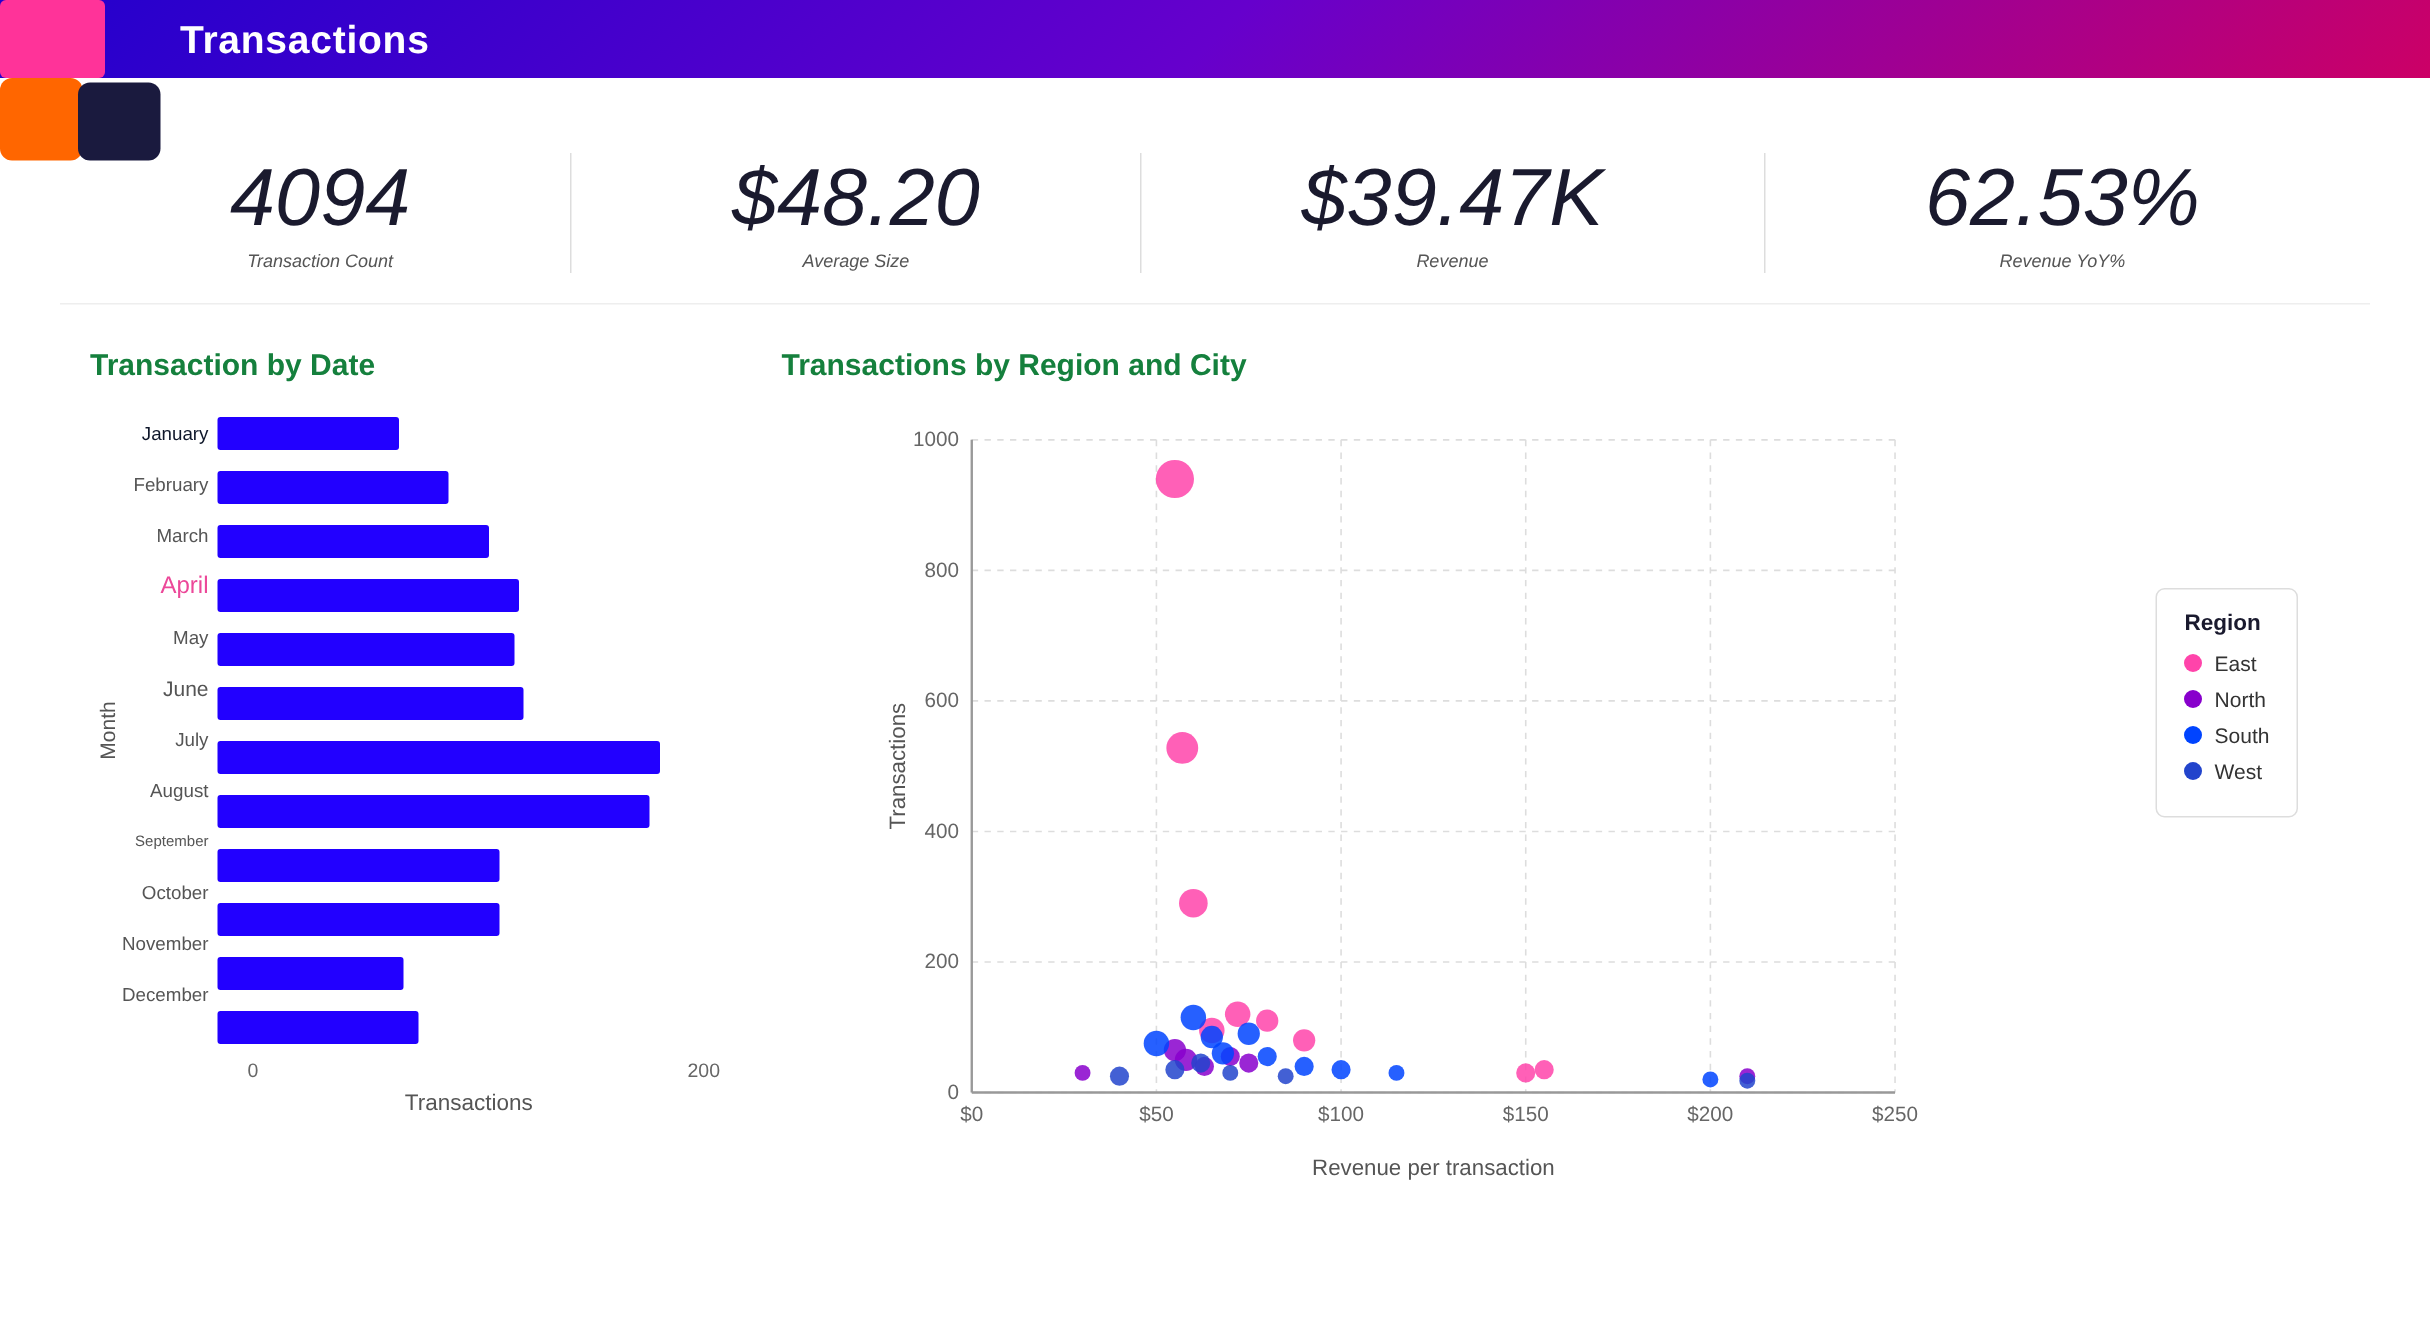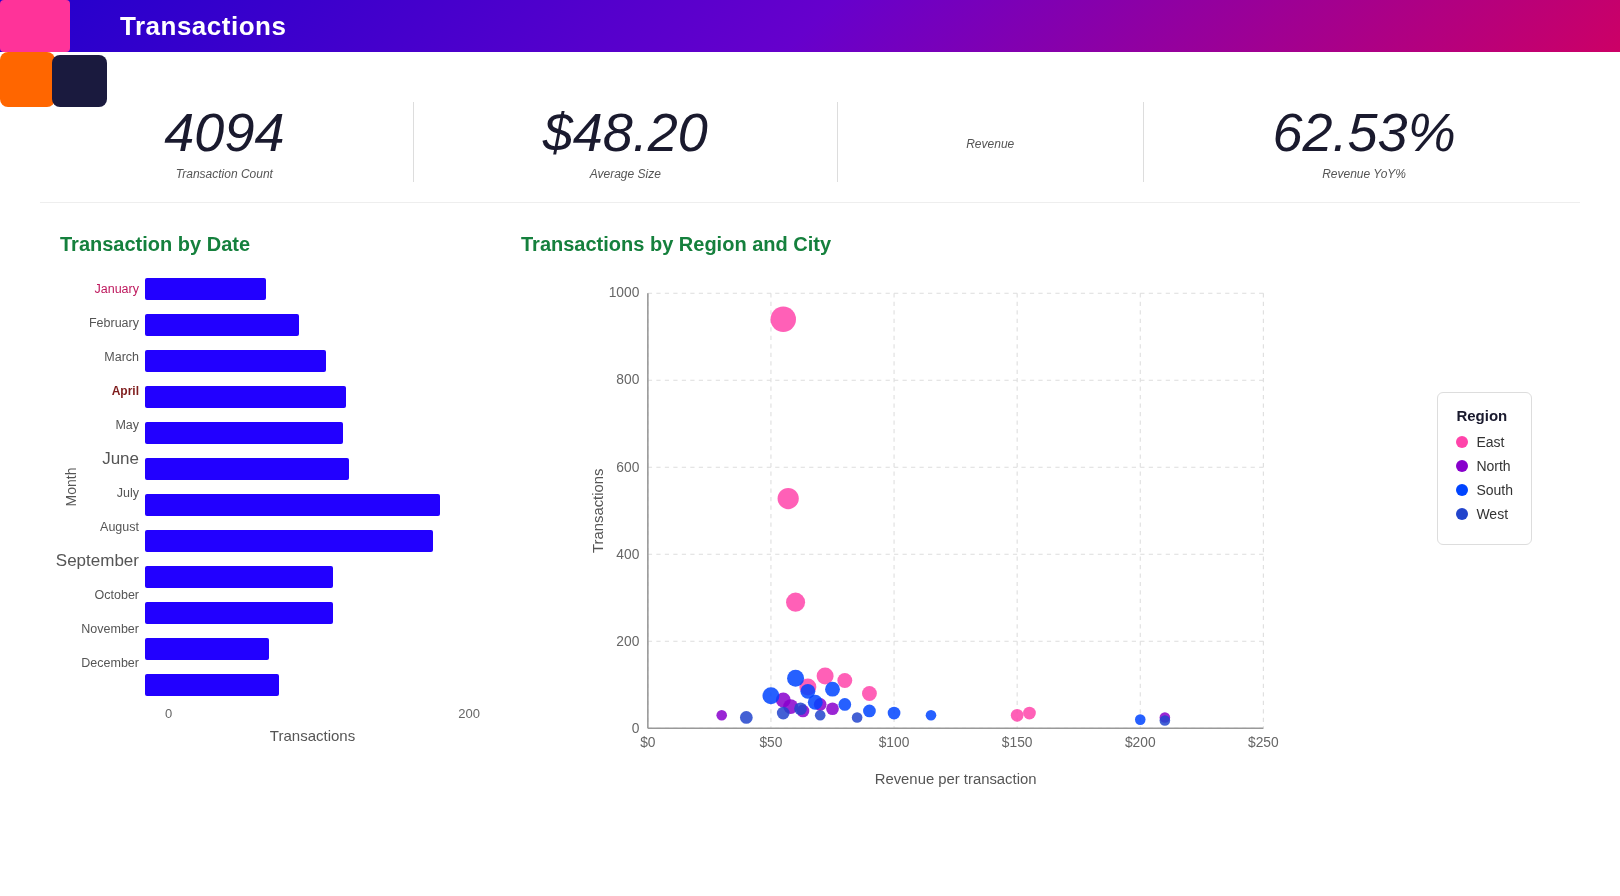--- a/index.html
+++ b/index.html
@@ -186,48 +186,49 @@
       <div class="kpi-value">4094</div>
       <div class="kpi-label">Transaction Count</div>
     </div>
     <div class="kpi-divider"></div>
     <div class="kpi-item">
       <div class="kpi-value">$48.20</div>
       <div class="kpi-label">Average Size</div>
     </div>
     <div class="kpi-divider"></div>
     <div class="kpi-item">
+      <div class="kpi-value">$39.47K</div>
       <div class="kpi-label">Revenue</div>
     </div>
     <div class="kpi-divider"></div>
     <div class="kpi-item">
       <div class="kpi-value">62.53%</div>
       <div class="kpi-label">Revenue YoY%</div>
     </div>
   </div>
 
   <div id="charts-row">
 
     <div id="bar-chart-section">
       <div class="chart-title">Transaction by Date</div>
       <div id="bar-chart-container">
 
       <div style="display: flex; flex-direction: column; height: 460px; position: relative;">
             <div style="display: flex; flex: 1 1 0%; position: relative;">
               <div style="position: absolute; left: -8px; top: 50%; transform: translateY(-50%) rotate(-90deg); font-size: 14px; color: rgb(85, 85, 85); white-space: nowrap; z-index: 1;">Month</div>
               <div style="display: flex; flex-direction: column; width: 85px; flex-shrink: 0; padding-left: 20px;">
-                <div style="height: 34px; display: flex; align-items: center; justify-content: flex-end; font-size: 12.5px; color: #be185d; padding-right: 6px;">January</div>
+                <div style="height: 34px; display: flex; align-items: center; justify-content: flex-end; font-size: 12.5px; color: #0f172a; padding-right: 6px;">January</div>
                 <div style="height: 34px; display: flex; align-items: center; justify-content: flex-end; font-size: 12.5px; color: rgb(85, 85, 85); padding-right: 6px;">February</div>
                 <div style="height: 34px; display: flex; align-items: center; justify-content: flex-end; font-size: 12.5px; color: rgb(85, 85, 85); padding-right: 6px;">March</div>
-                <div style="height: 34px; display: flex; align-items: center; justify-content: flex-end; font-size: 12px; color: #7f1d1d; padding-right: 6px; font-weight: bold;">April</div>
+                <div style="height: 34px; display: flex; align-items: center; justify-content: flex-end; font-size: 16px; color: #ec4899; padding-right: 6px;">April</div>
                 <div style="height: 34px; display: flex; align-items: center; justify-content: flex-end; font-size: 12.5px; color: rgb(85, 85, 85); padding-right: 6px;">May</div>
-                <div style="height: 34px; display: flex; align-items: center; justify-content: flex-end; font-size: 17px; color: rgb(85, 85, 85); padding-right: 6px;">June</div>
+                <div style="height: 34px; display: flex; align-items: center; justify-content: flex-end; font-size: 14px; color: rgb(85, 85, 85); padding-right: 6px;">June</div>
                 <div style="height: 34px; display: flex; align-items: center; justify-content: flex-end; font-size: 12.5px; color: rgb(85, 85, 85); padding-right: 6px;">July</div>
                 <div style="height: 34px; display: flex; align-items: center; justify-content: flex-end; font-size: 12.5px; color: rgb(85, 85, 85); padding-right: 6px;">August</div>
-                <div style="height: 34px; display: flex; align-items: center; justify-content: flex-end; font-size: 17px; color: rgb(85, 85, 85); padding-right: 6px;">September</div>
+                <div style="height: 34px; display: flex; align-items: center; justify-content: flex-end; font-size: 10px; color: rgb(85, 85, 85); padding-right: 6px;">September</div>
                 <div style="height: 34px; display: flex; align-items: center; justify-content: flex-end; font-size: 12.5px; color: rgb(85, 85, 85); padding-right: 6px;">October</div>
                 <div style="height: 34px; display: flex; align-items: center; justify-content: flex-end; font-size: 12.5px; color: rgb(85, 85, 85); padding-right: 6px;">November</div>
                 <div style="height: 34px; display: flex; align-items: center; justify-content: flex-end; font-size: 12.5px; color: rgb(85, 85, 85); padding-right: 6px;">December</div>
               </div>
               <div style="display: flex; flex-direction: column; flex: 1 1 0%; gap: 2px; position: relative;">
                 <div style="height: 34px; display: flex; align-items: center;">
                   <div style="height: 22px; width: 36%; background: rgb(34, 0, 255); border-radius: 2px;"></div>
                 </div>
                 <div style="height: 34px; display: flex; align-items: center;">
                   <div style="height: 22px; width: 46%; background: rgb(34, 0, 255); border-radius: 2px;"></div>

